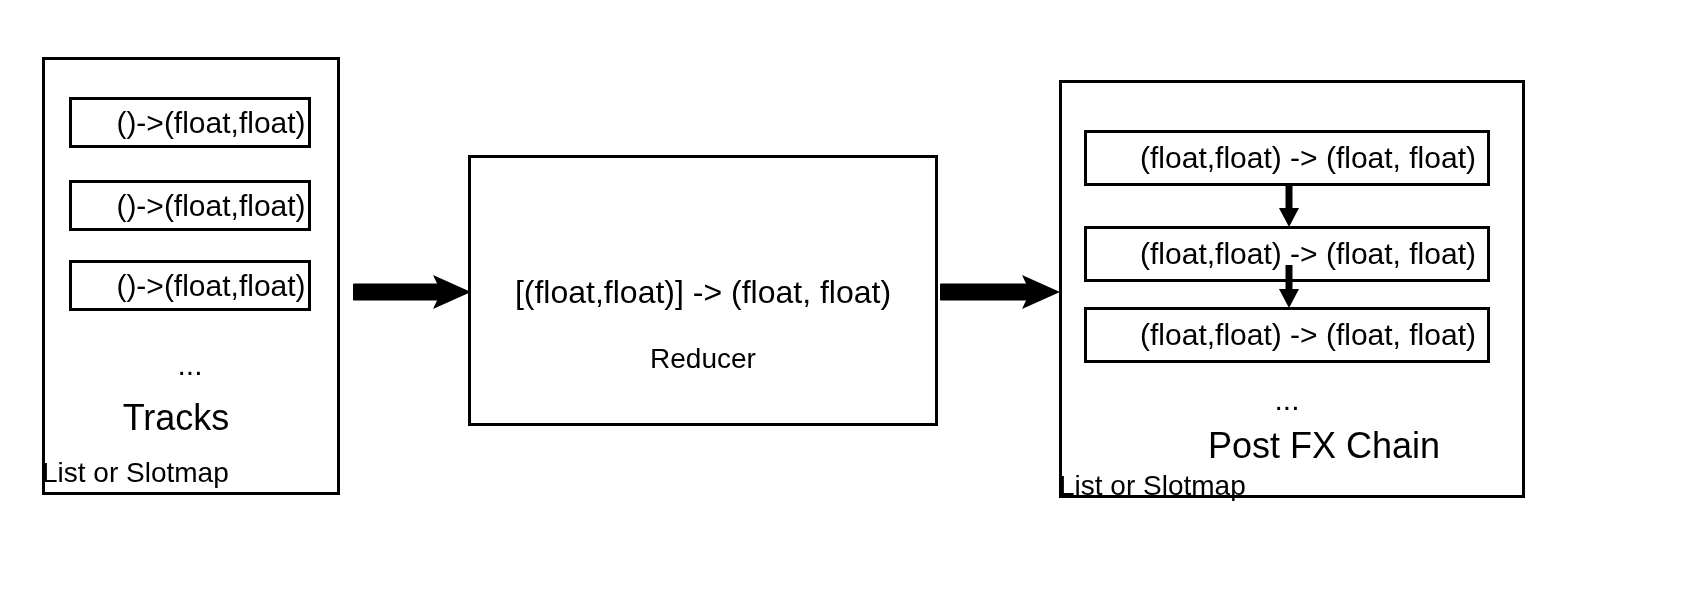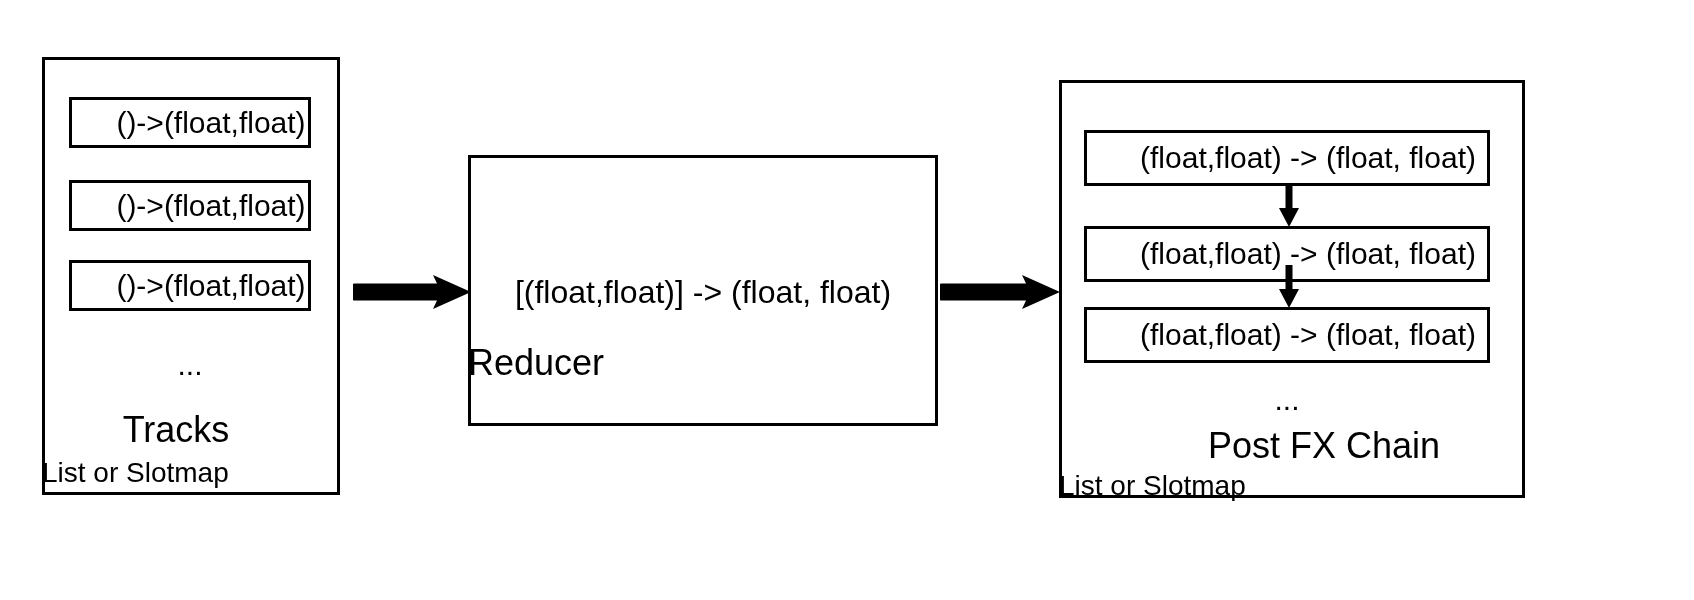--- a/index.html
+++ b/index.html
@@ -77,22 +77,23 @@
   .reducer-sig {
     position: absolute;
     font-size: 32px;
     line-height: 1;
     text-align: center;
     color: #000000;
     white-space: nowrap;
   }
   .reducer-name {
     position: absolute;
-    font-size: 36px;
+    font-size: 28px;
     line-height: 1;
+    text-align: center;
     color: #000000;
     white-space: nowrap;
   }
 
   
   .flow-arrow {
     position: absolute;
   }
   .flow-arrow svg {
     display: block;
@@ -121,21 +122,21 @@
   <div class="fn-box" style="left:69px; top:180px; width:242px; height:51px;">
     <span class="fn-label">()-&gt;(float,float)</span>
   </div>
 
   <div class="fn-box" style="left:69px; top:260px; width:242px; height:51px;">
     <span class="fn-label">()-&gt;(float,float)</span>
   </div>
 
   <div class="ellipsis" style="left:69px; top:350px; width:242px;">...</div>
 
-  <div class="caption-main" style="left:42px; top:412px; width:268px;">Tracks</div>
+  <div class="caption-main" style="left:42px; top:400px; width:268px;">Tracks</div>
 
   <div class="caption-sub" style="left:42px; top:459px; width:298px;">List or Slotmap</div>
 
   <div class="flow-arrow" style="left:353px; top:272px; width:120px; height:40px;">
     <svg width="120" height="40" viewBox="0 0 120 40" aria-hidden="true">
       <path d="M 2 20 L 88 20" stroke="#000000" stroke-width="17" stroke-linecap="round" fill="none"></path>
       <path d="M 118 20 L 80 3 L 88 20 L 80 37 Z" fill="#000000"></path>
     </svg>
   </div>
 

